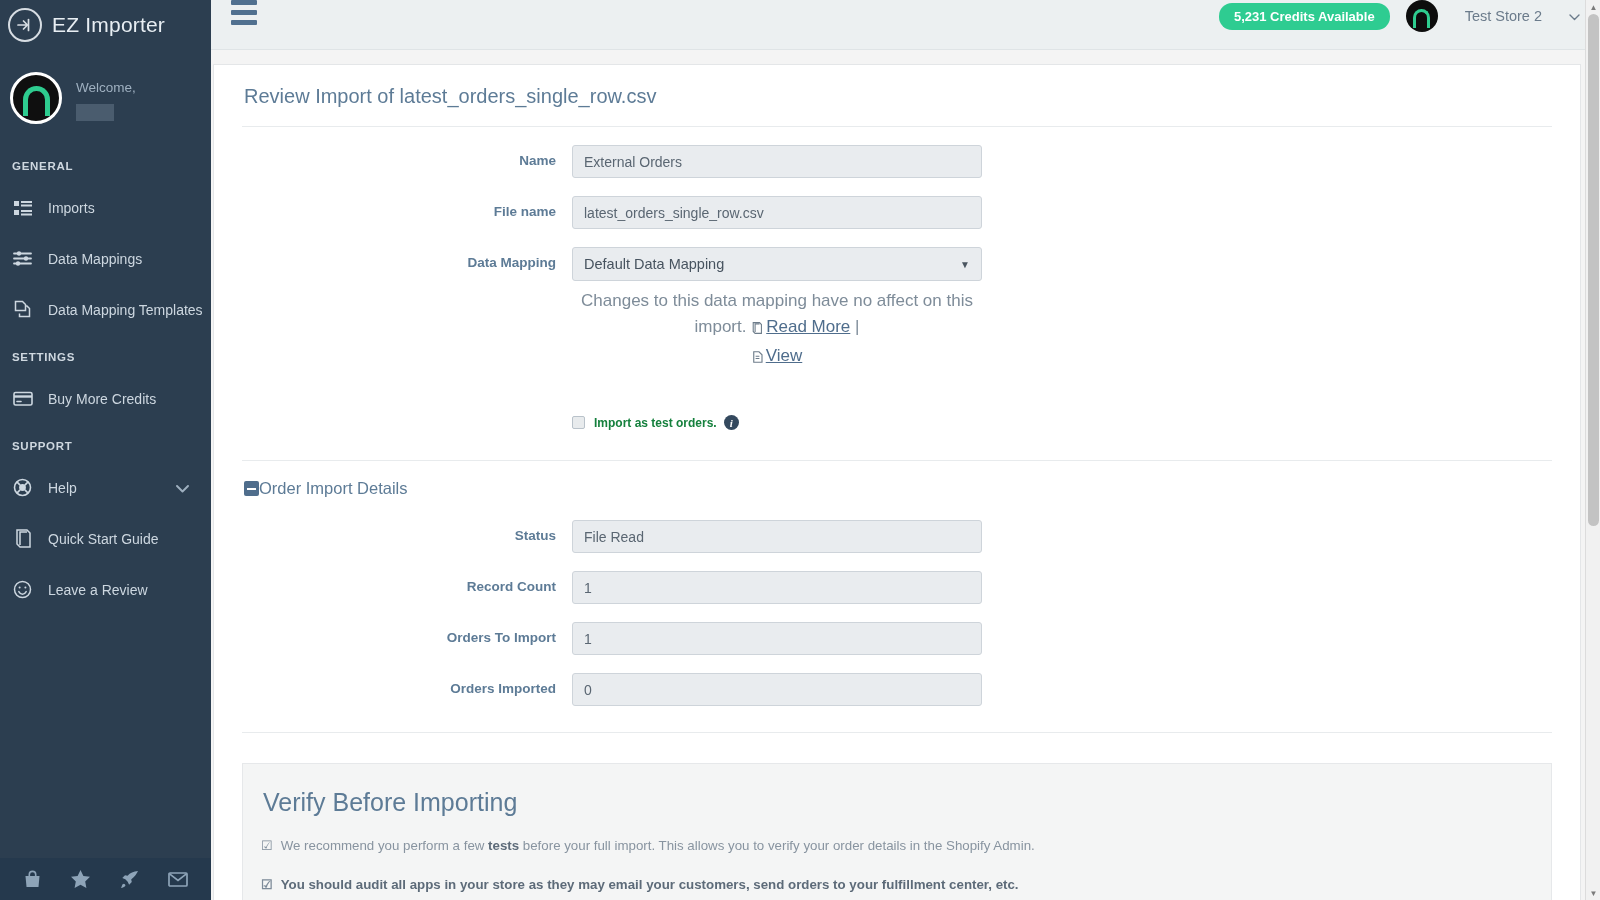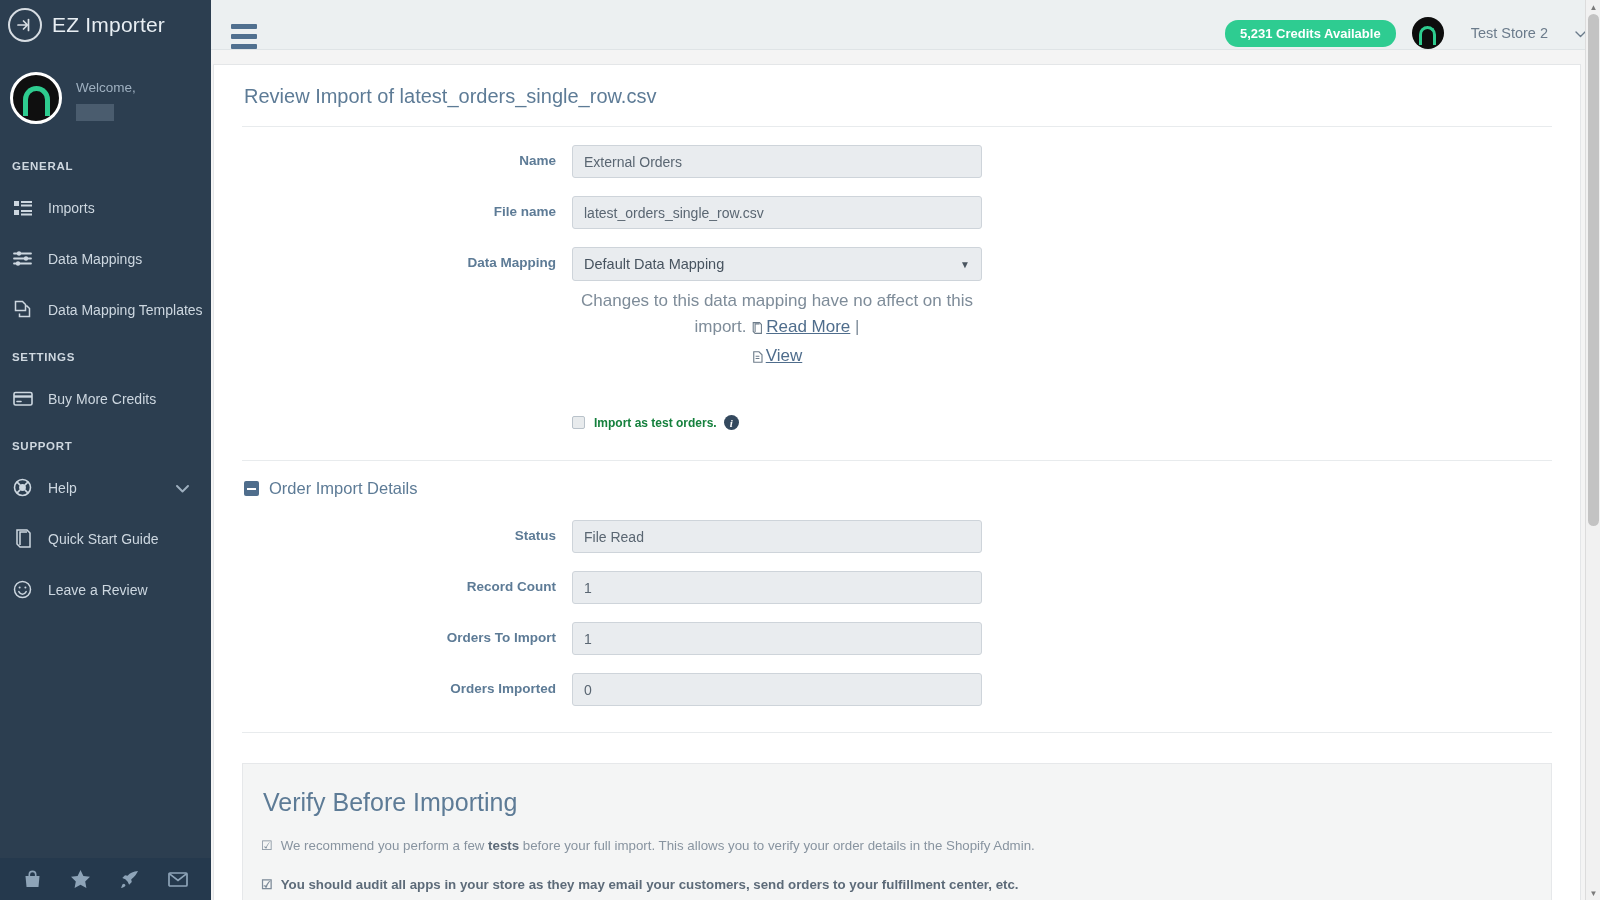--- a/index.html
+++ b/index.html
@@ -78,21 +78,21 @@
   }
   .sidebar-footer .fico {
     color: #8ea4b8; display: flex; align-items: center; cursor: pointer;
   }
 
   
   .main { flex: 1 1 auto; height: 900px; background: #f4f4f4;
           display: flex; flex-direction: column; min-width: 0; }
   .topbar {
     height: 50px; background: #ecf0f1; flex: none;
-    display: flex; align-items: flex-end; padding: 0 14px 0 20px;
+    display: flex; align-items: flex-start; padding: 0 20px 0 20px;
     border-bottom: 1px solid #dfe4e6;
   }
   .hamburger { width: 26px; cursor: pointer; display: flex;
                flex-direction: column; gap: 5px; }
   .hamburger span { display: block; height: 5px; background: #50708f;
                     border-radius: 1px; }
   .topbar-right { margin-left: auto; display: flex; align-items: center; gap: 16px; }
   .credits-badge {
     background: #2ecc91; color: #ffffff; font-size: 13px; font-weight: bold;
     border-radius: 13px; padding: 6px 15px; cursor: pointer; white-space: nowrap;
@@ -155,21 +155,21 @@
   .check-label { color: #15803d; font-weight: bold; font-size: 12px; margin-left: 9px; }
   .info-dot {
     width: 15px; height: 15px; border-radius: 50%; background: #34495e;
     color: #ffffff; font-size: 11px; font-weight: bold; font-style: italic;
     display: inline-flex; align-items: center; justify-content: center;
     margin-left: 7px; cursor: pointer; font-family: "Liberation Serif", serif;
   }
 
   .section-sep { border-top: 1px solid #e8ebed; margin-top: 30px; }
   .section-head {
-    display: flex; align-items: center; gap: 10px;
+    display: flex; align-items: center; 
     padding: 18px 0 4px 2px;
     color: #5d7b96; font-size: 16.5px;
   }
   .collapse-btn {
     width: 15px; height: 15px; background: #4f6d8c; border-radius: 2px;
     display: flex; align-items: center; justify-content: center; cursor: pointer;
     flex: none;
   }
   .collapse-btn i { display: block; width: 9px; height: 2px; background: #ffffff; }
 

